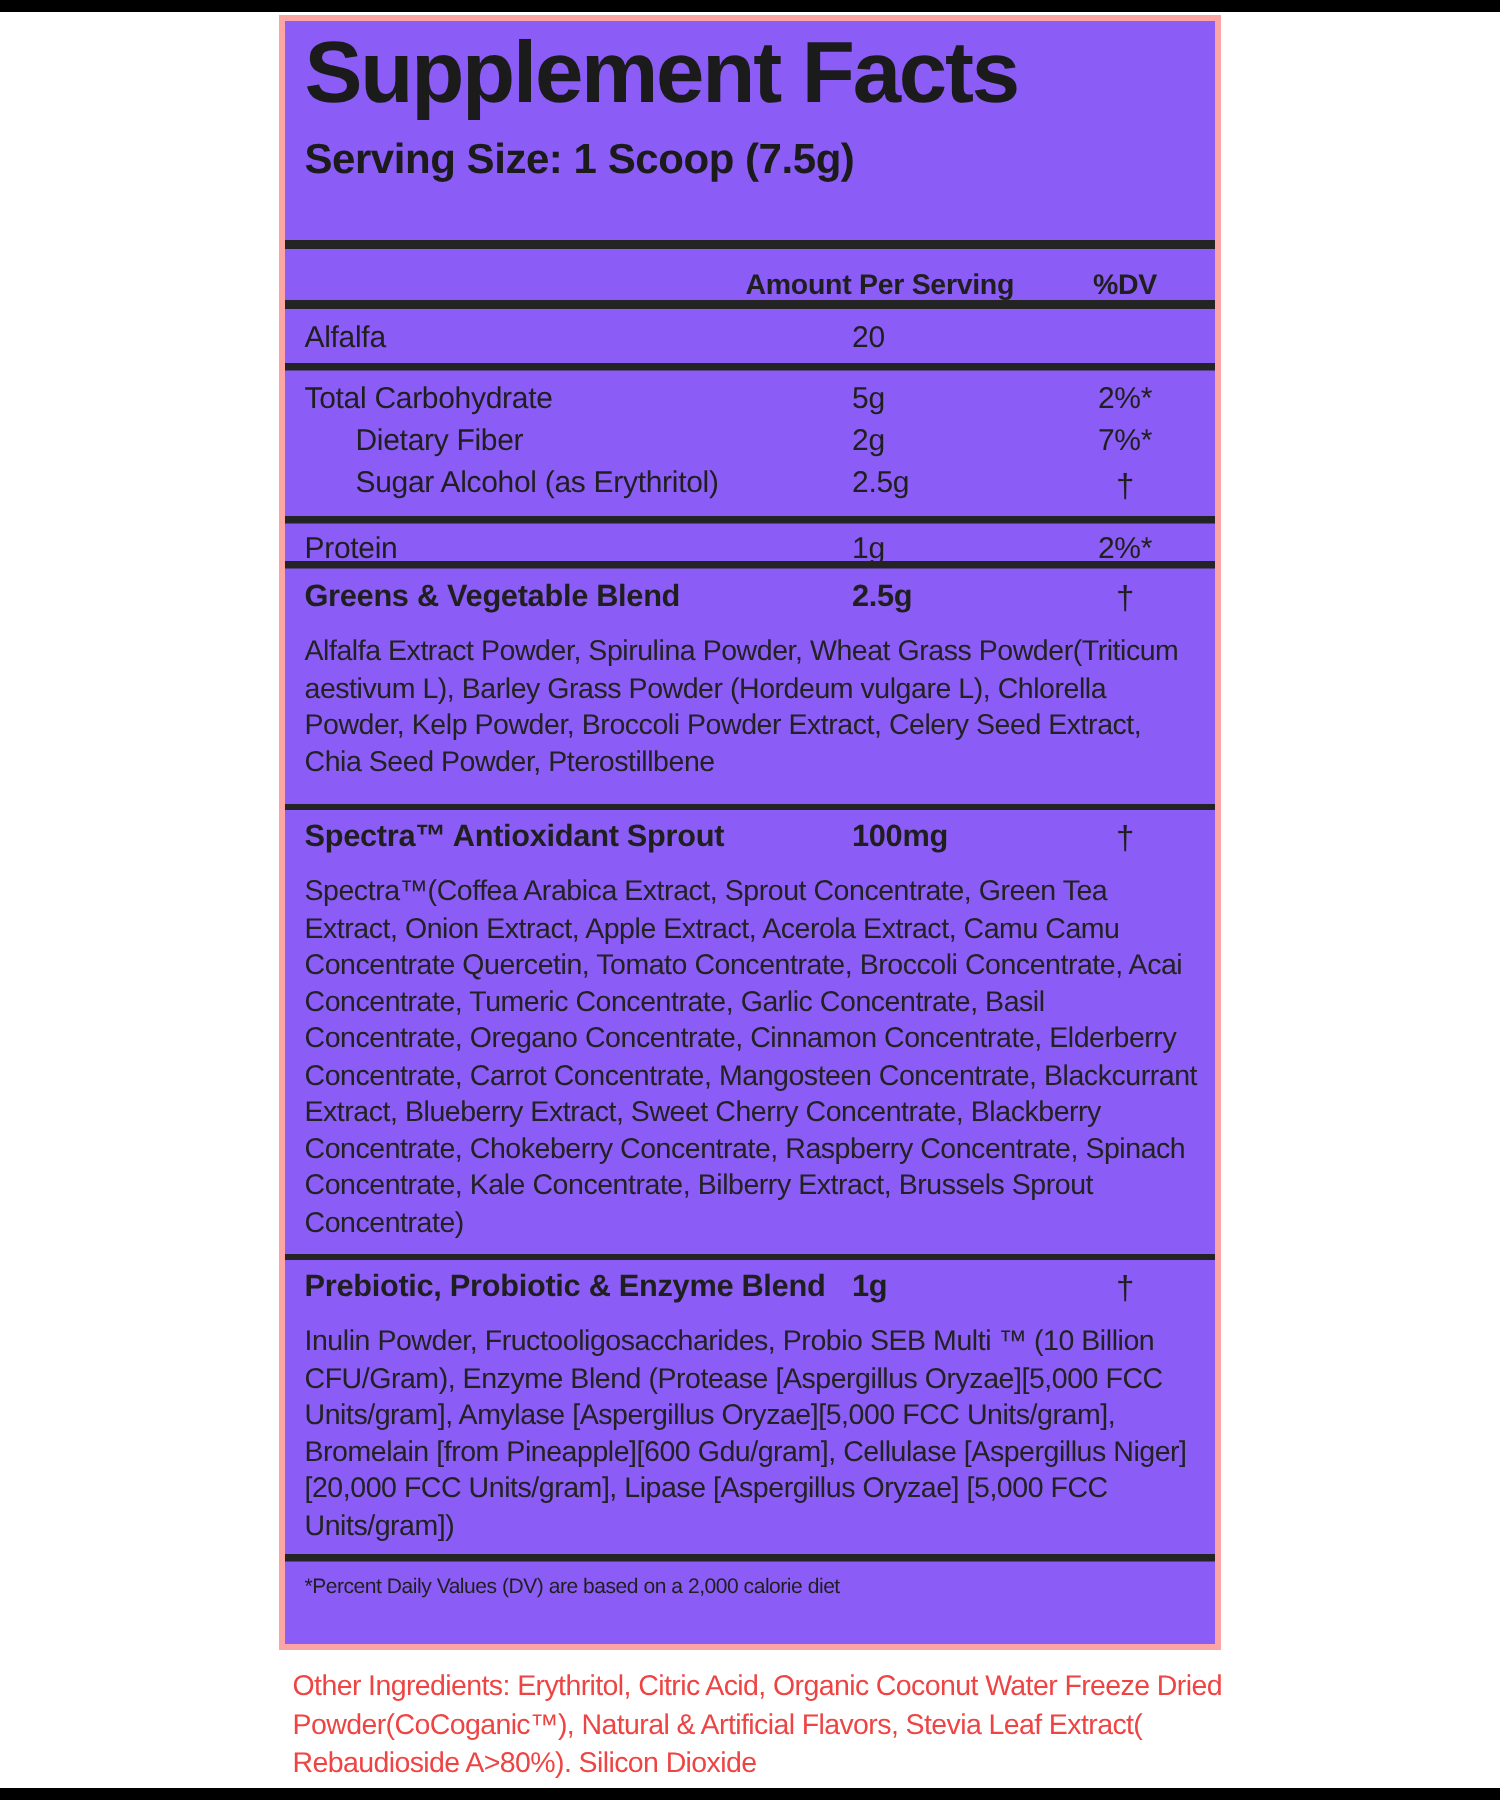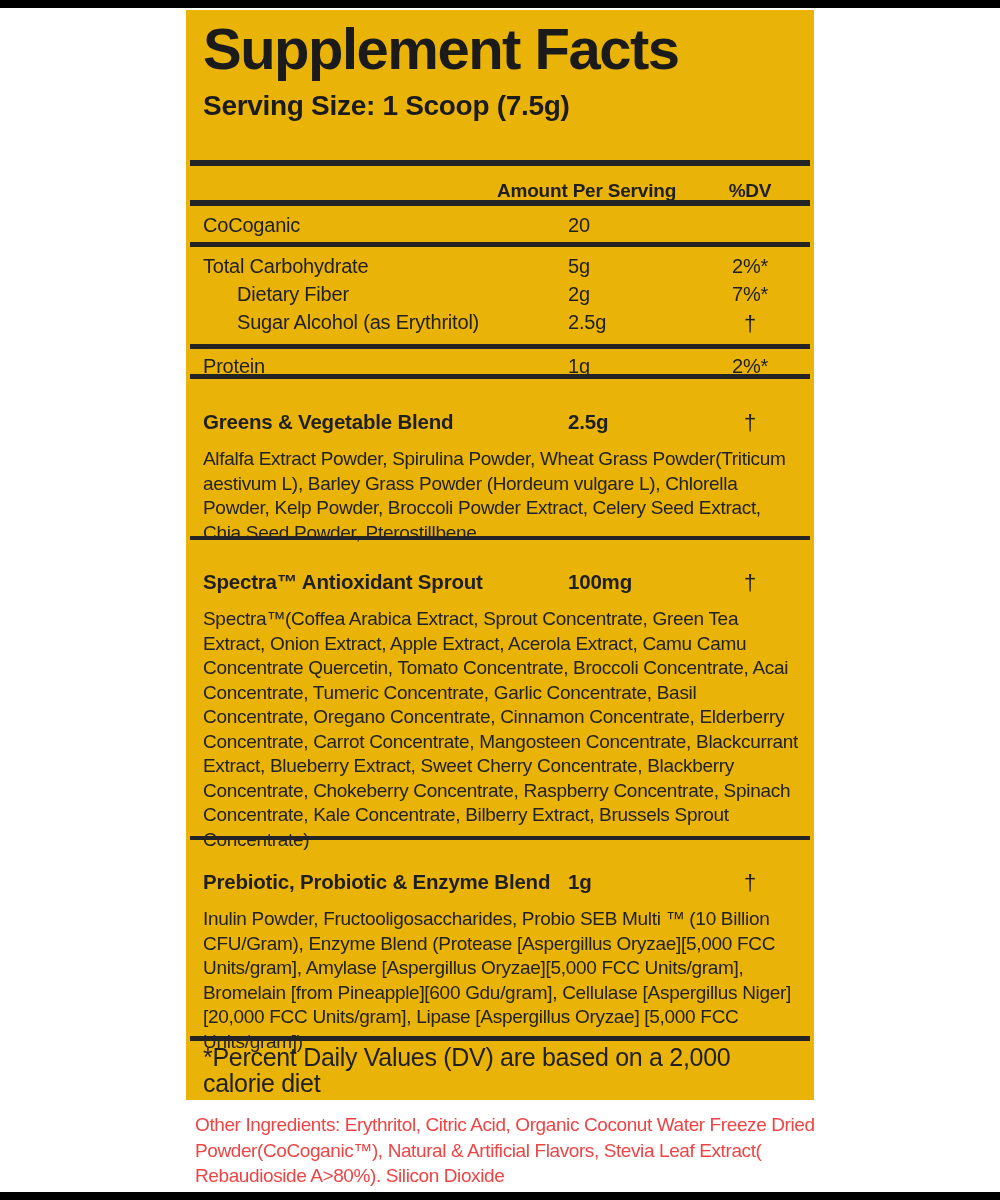--- a/index.html
+++ b/index.html
@@ -8,49 +8,49 @@
     background:#ffffff;color:#1f1f1f;
     font-family:"Liberation Sans", sans-serif;
     overflow:hidden;
   }
   .bar{position:absolute;left:0;width:1000px;height:8px;background:#000;}
   .bar.top{top:0;}
   .bar.bottom{top:1192px;}
 
   .facts-box{
     position:absolute;left:186px;top:10px;width:628px;height:1090px;
-    border:4px solid #eab308;background:#eab308;box-sizing:border-box;
+    border:4px solid #fca5a5;background:#8b5cf6;box-sizing:border-box;
   }
   .rule{position:absolute;left:0;right:0;background:#242424;}
 
   .hdr{position:absolute;left:13px;top:6px;right:10px;}
   .title{font-size:58px;font-weight:bold;letter-spacing:-1.5px;line-height:1.0;color:#1b1b1b;}
   .serving{font-size:28px;font-weight:bold;letter-spacing:-0.3px;line-height:33px;color:#1b1b1b;}
   .serving.first{margin-top:11px;}
 
   .row{position:absolute;left:0;right:0;padding-left:13px;font-size:20px;letter-spacing:-0.2px;}
   .row .nm{display:inline-block;}
   .row .amt{position:absolute;left:378px;top:0;}
   .row .dv{position:absolute;left:517px;top:0;width:86px;text-align:center;}
   .ind .nm{padding-left:34px;}
   .b{font-weight:bold;}
   .colhead{font-size:19px;font-weight:bold;}
   .colhead .amount-h{position:absolute;left:307px;top:0;}
   .colhead .dv-h{position:absolute;left:517px;top:0;width:86px;text-align:center;}
   .dagger{font-size:22px;}
 
-  .blend{position:absolute;left:0;right:0;overflow:hidden;margin-top:24px;}
+  .blend{position:absolute;left:0;right:0;overflow:hidden;}
   .blend .trow{position:relative;padding-left:13px;font-size:20.5px;letter-spacing:-0.2px;height:30px;}
   .blend .trow .amt{position:absolute;left:378px;top:0;}
   .blend .trow .dv{position:absolute;left:517px;top:0;width:86px;text-align:center;}
   .ing{
     margin:7px 10px 0 13px;width:600px;
     font-size:19px;letter-spacing:-0.3px;line-height:24.5px;color:#222;
   }
-  .footnotes{position:absolute;left:13px;top:1030px;right:10px;font-size:25px;letter-spacing:-0.3px;line-height:26px;}
+  .footnotes{position:absolute;left:13px;top:1030px;right:10px;font-size:14px;letter-spacing:-0.3px;line-height:26px;}
 
   .other{
     position:absolute;left:195px;top:1112px;width:622px;
     font-size:19px;letter-spacing:-0.4px;line-height:25.5px;color:#ef4444;
   }
 </style>
 </head>
 <body>
 
 <div class="bar top"></div>
@@ -65,21 +65,21 @@
   <div class="rule" style="top:146px;height:6px;"></div>
 
   <div class="row colhead" style="top:166px;">
     <span class="amount-h">Amount Per Serving</span>
     <span class="dv-h">%DV</span>
   </div>
 
   <div class="rule" style="top:186px;height:6px;"></div>
 
   <div class="row" style="top:200px;">
-    <span class="nm">CoCoganic</span>
+    <span class="nm">Alfalfa</span>
     <span class="amt">20</span>
   </div>
 
   <div class="rule" style="top:228px;height:5px;"></div>
 
   <div class="row" style="top:241px;">
     <span class="nm">Total Carbohydrate</span>
     <span class="amt">5g</span>
     <span class="dv">2%*</span>
   </div>

